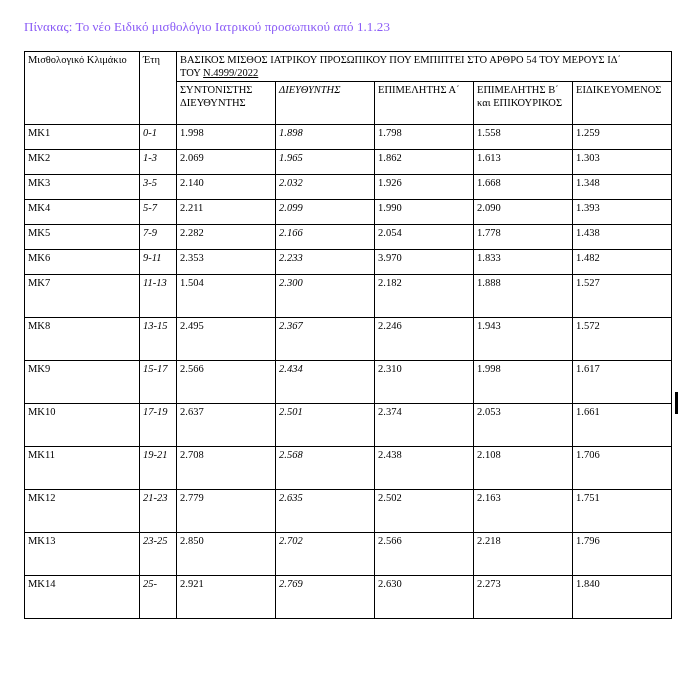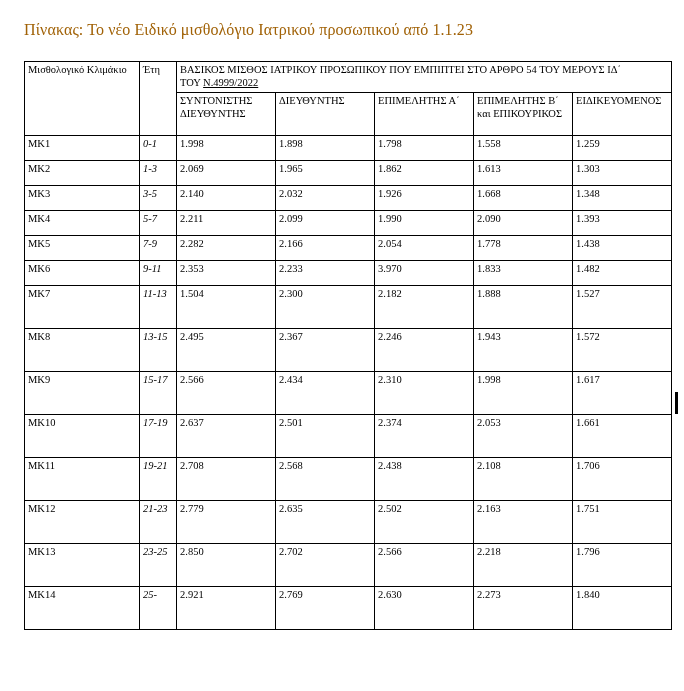--- a/index.html
+++ b/index.html
@@ -16,24 +16,24 @@
   }
   .page {
     position: relative;
     width: 684px;
     height: 691px;
     box-sizing: border-box;
     padding: 18px 14px 0 24px;
   }
   .doc-title {
     font-family: "Liberation Serif", serif;
-    font-size: 16px;
+    font-size: 13px;
     line-height: 1.45;
-    color: #a16207;
-    margin: 0 0 20px 0;
+    color: #8b5cf6;
+    margin: 0 0 14px 0;
     font-weight: normal;
     letter-spacing: 0.1px;
   }
   table.salary {
     border-collapse: collapse;
     width: 648px;
     table-layout: fixed;
     font-family: "Liberation Serif", serif;
   }
   table.salary td, table.salary th {
@@ -62,21 +62,21 @@
     padding: 3px 4px 4px 4px;
     line-height: 1.3;
   }
   .h-sub {
     font-size: 10.5px;
     height: 38px;
     vertical-align: top;
     padding-top: 4px;
   }
   .col-syn { width: 120px; }
-  .col-dief { width: 88px; }
+  .col-dief { width: 88px; font-style: italic; }
   .col-epa { width: 88px; }
   .col-epb { width: 136px; }
   .col-eid { width: 96px; }
 
   td.c-klimakio {
     font-size: 10.5px;
     padding-top: 4px;
     margin-top: 40px;
   }
   td.c-eti {

